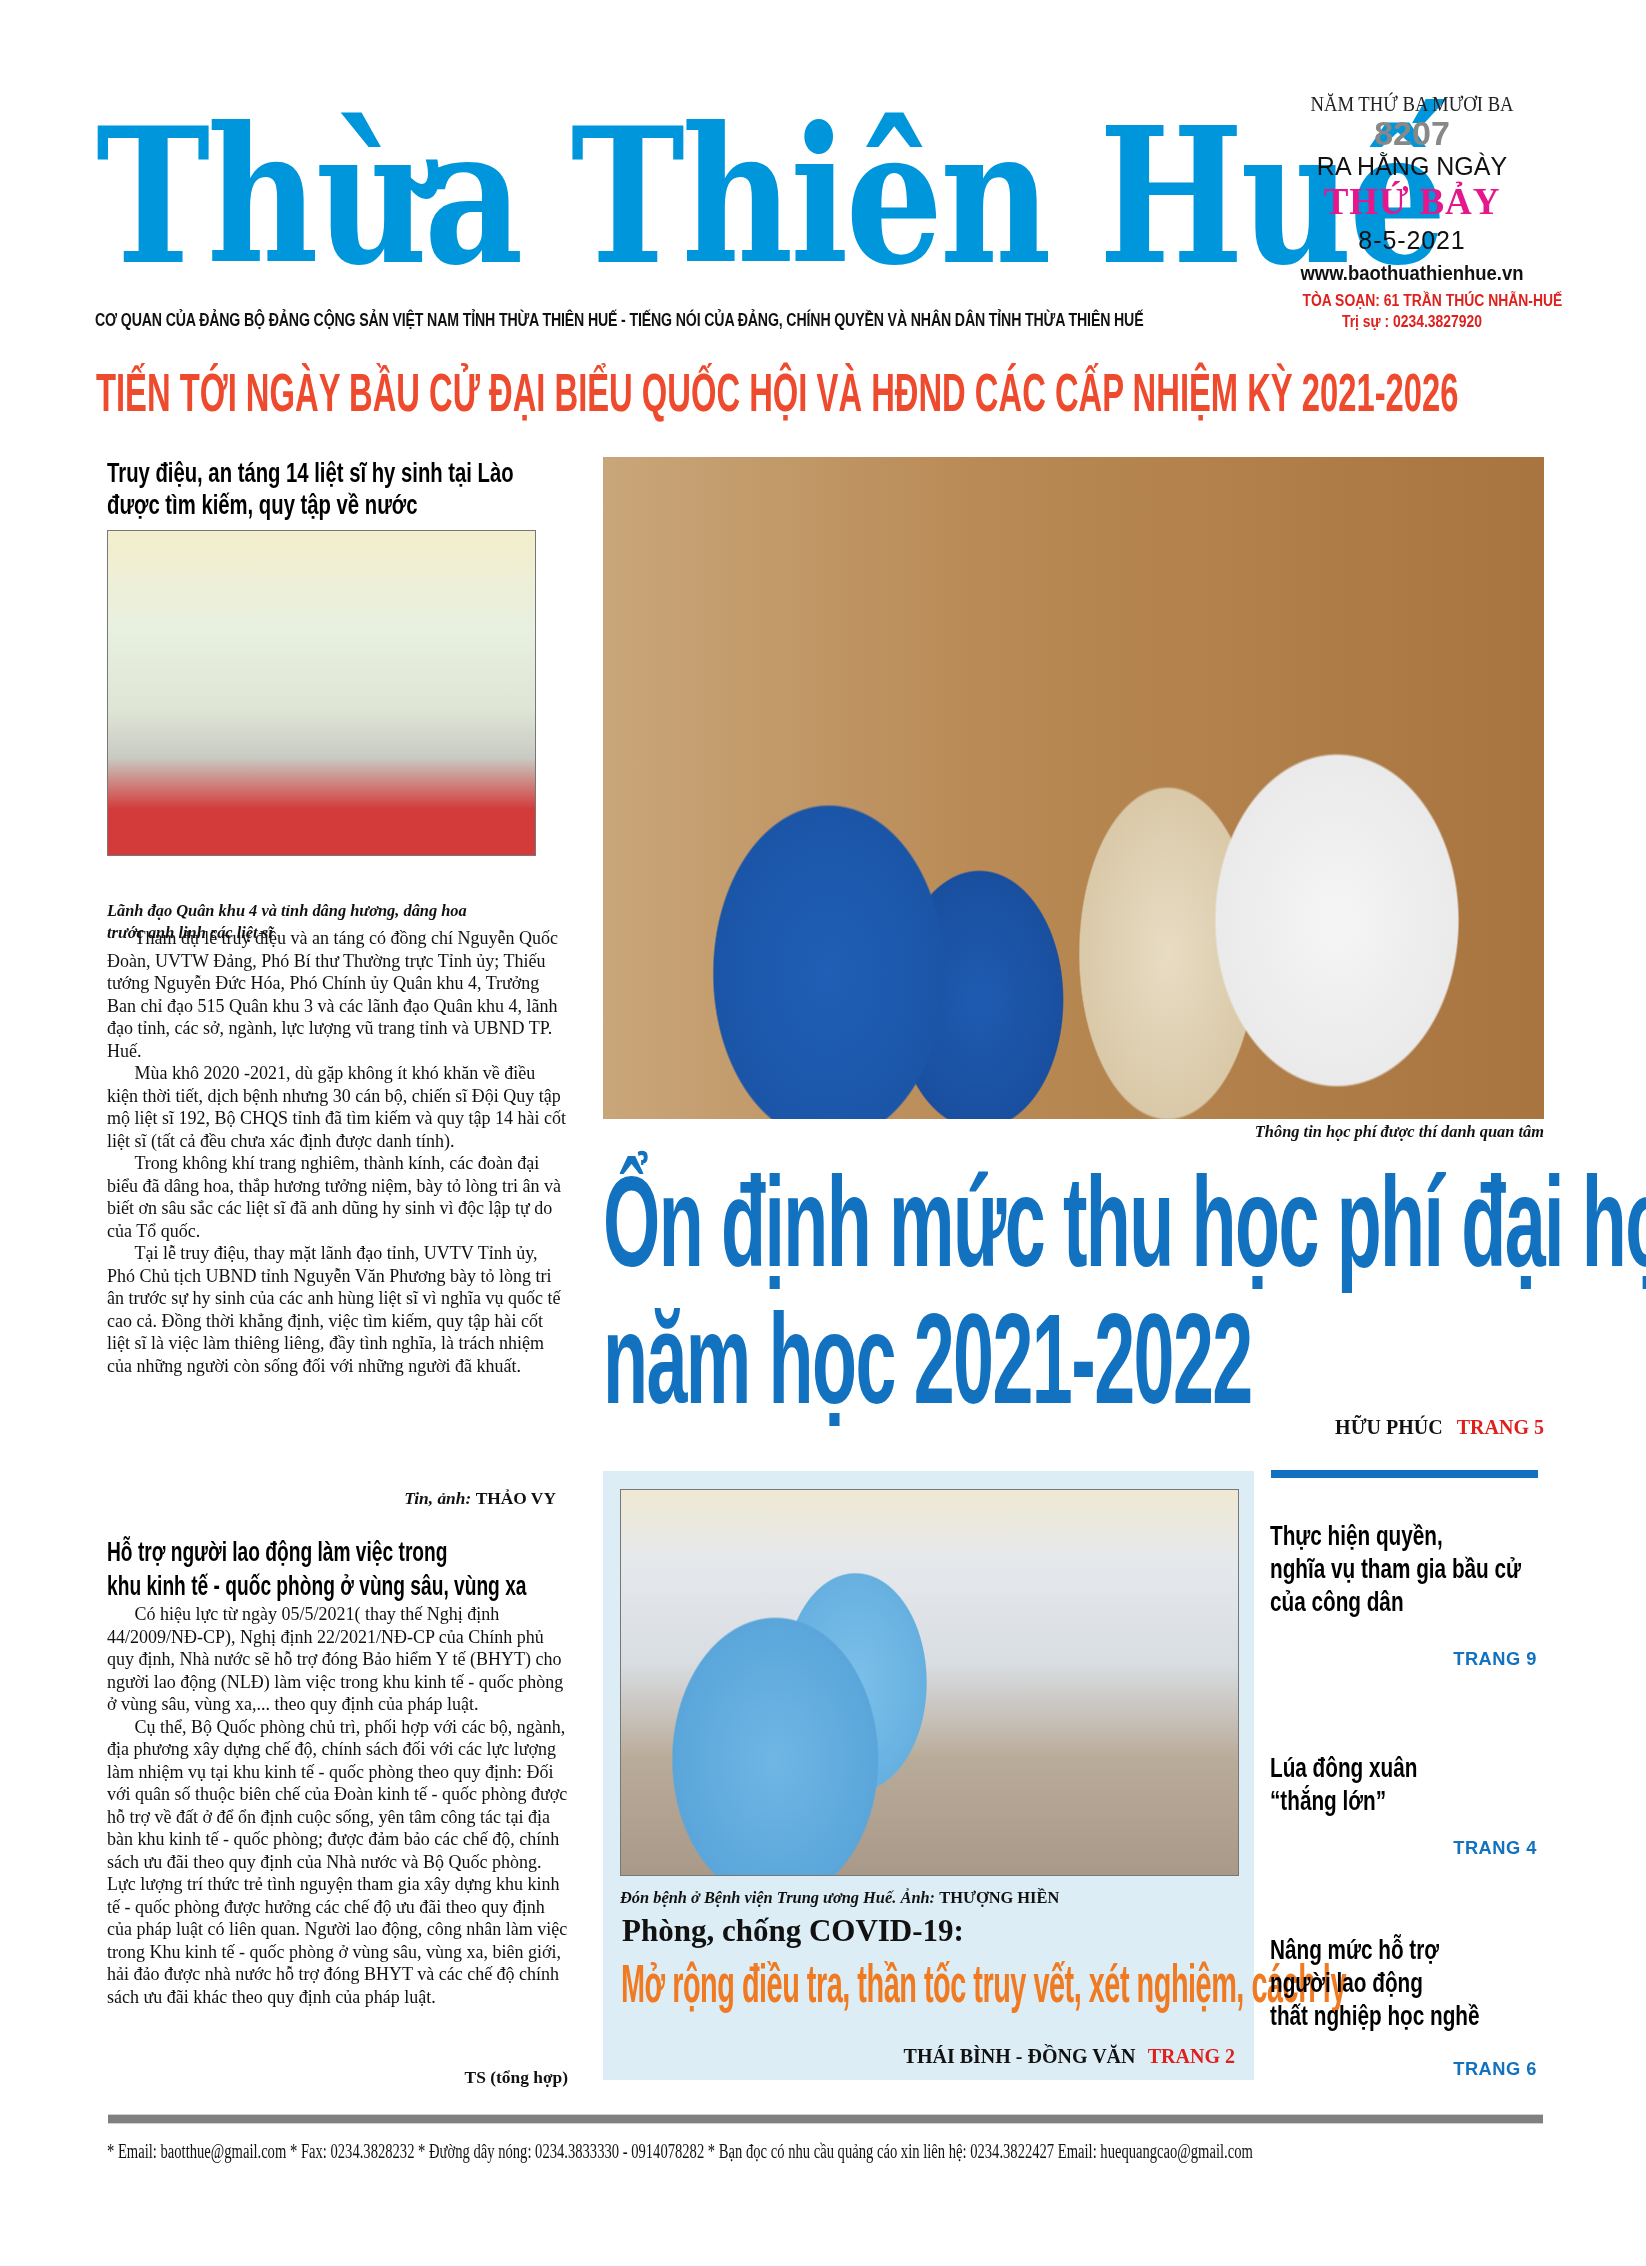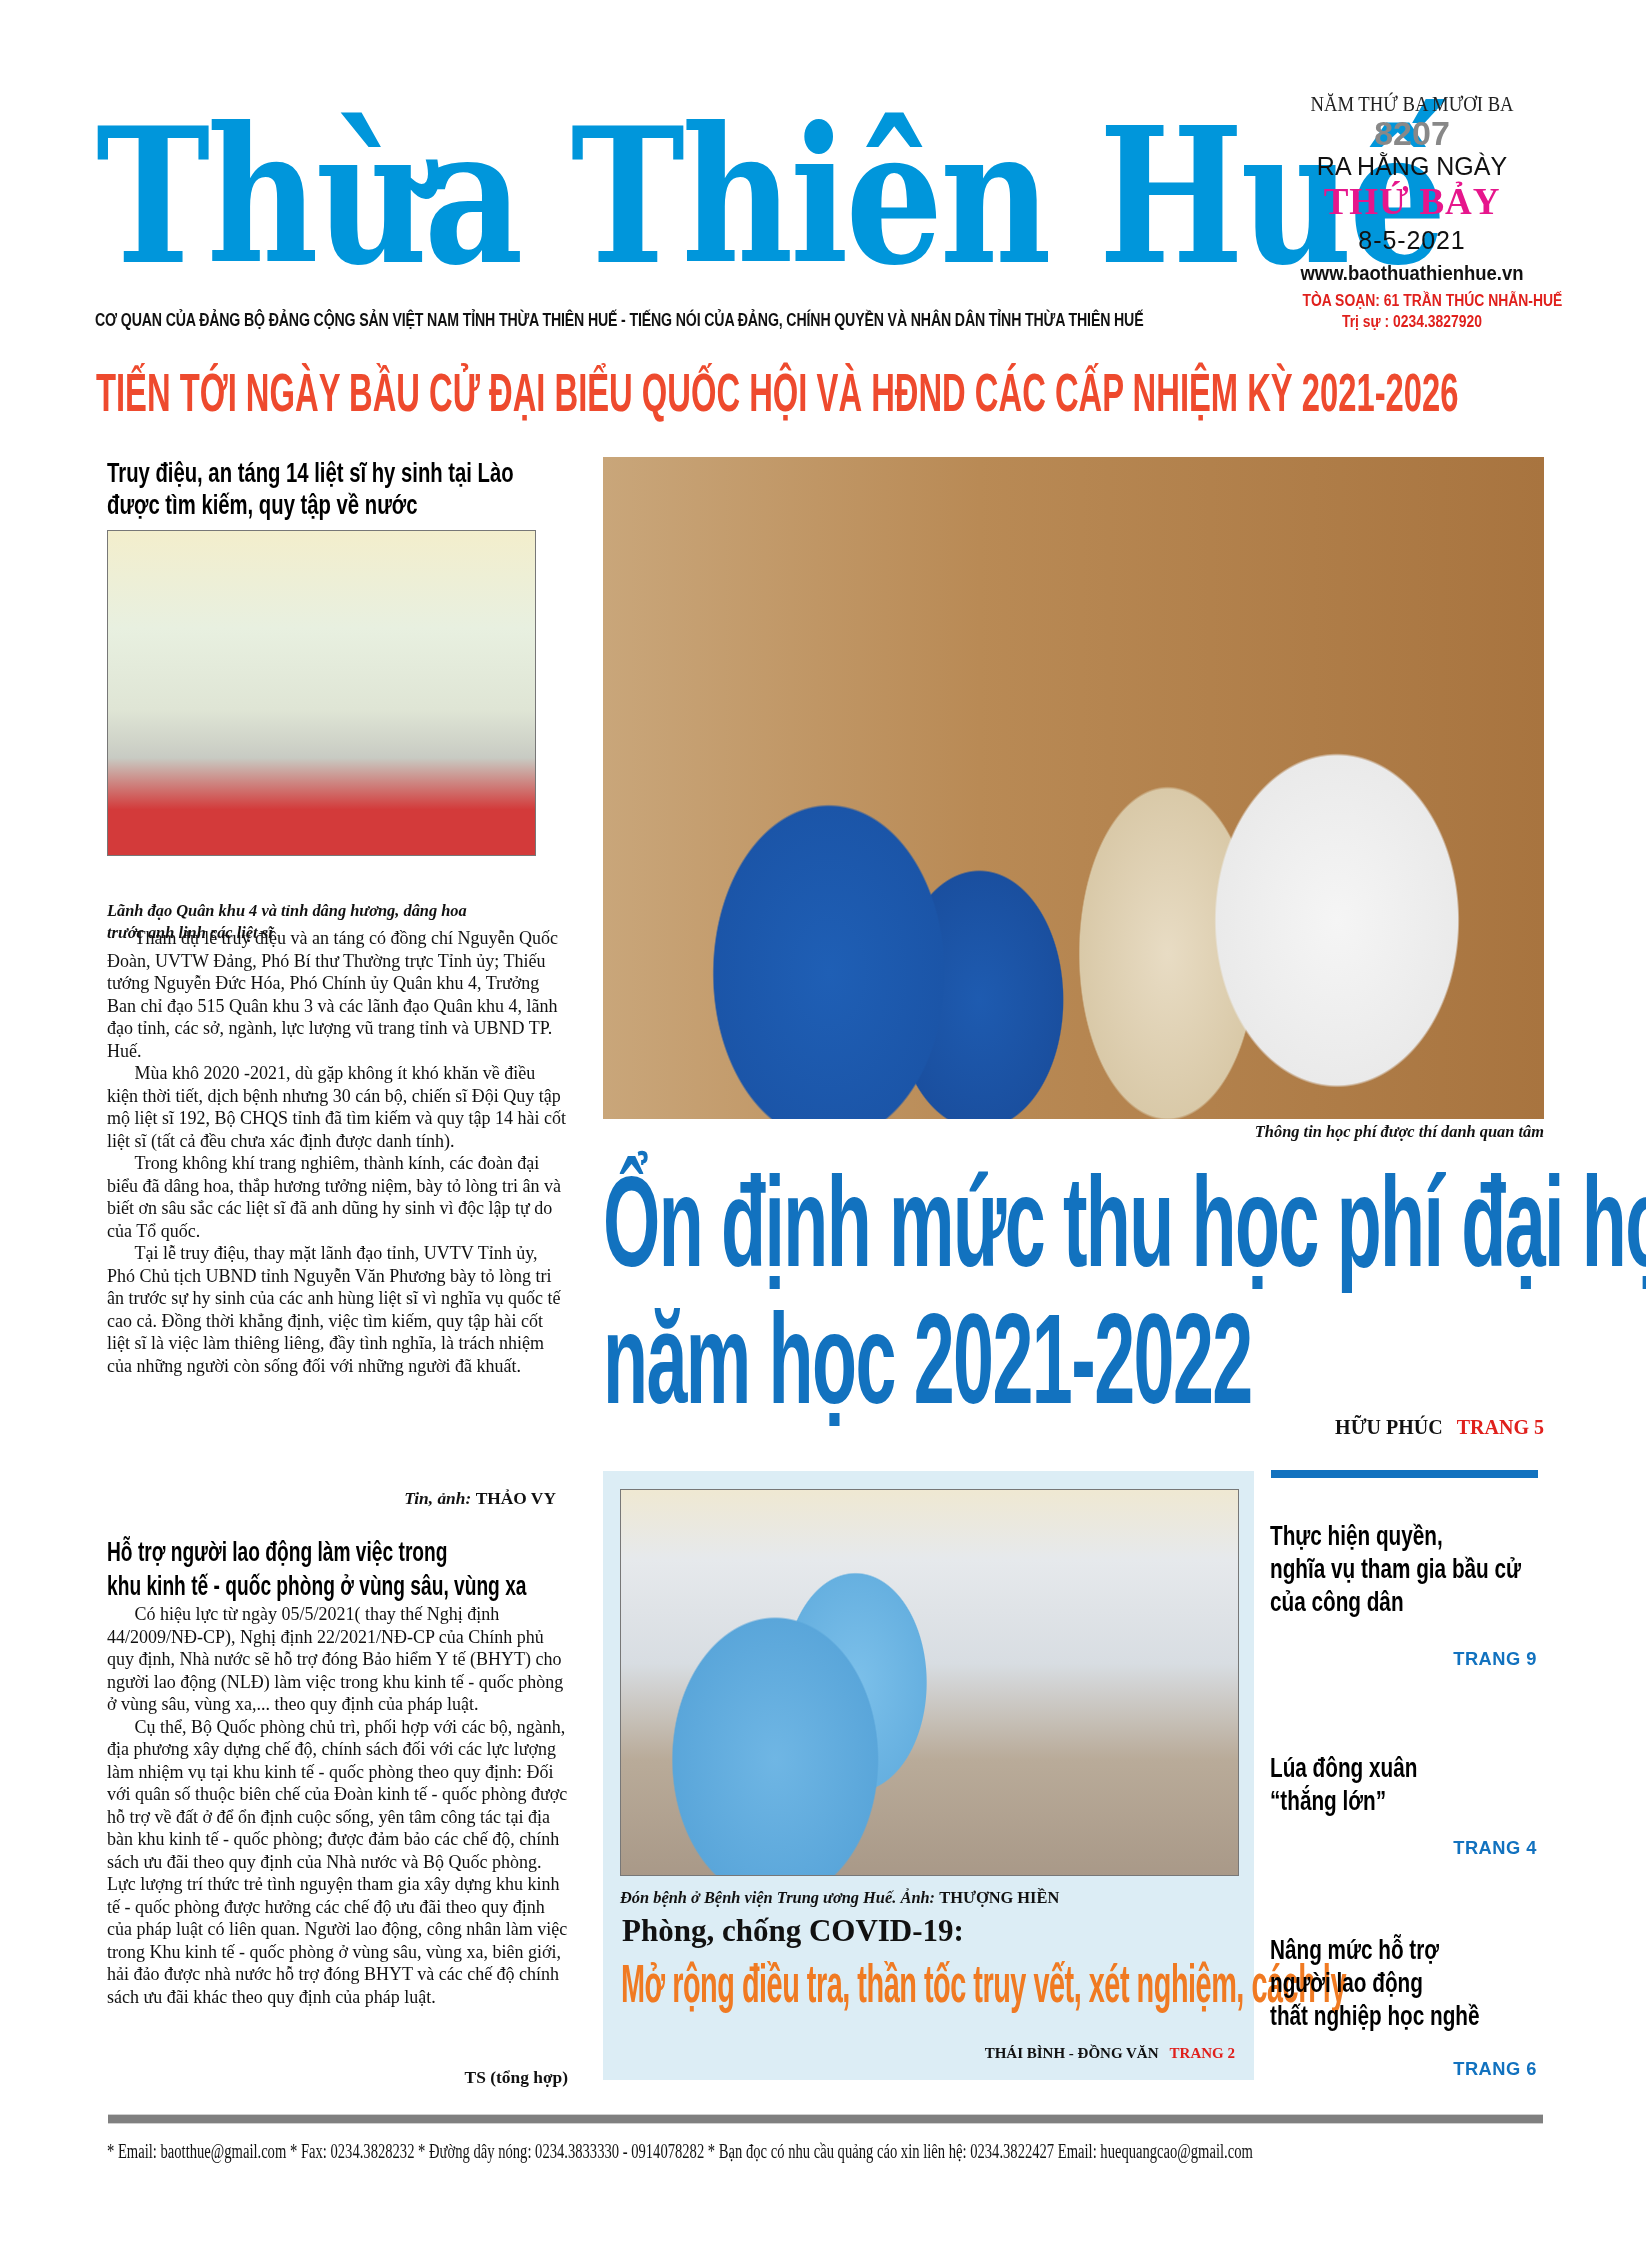--- a/index.html
+++ b/index.html
@@ -85,21 +85,21 @@
       radial-gradient(ellipse 146px 201px at 25% 70%, #6fb6e4 0%, #5aa6da 70%, transparent 71%),
       radial-gradient(ellipse 101px 155px at 38% 50%, #7cc0ea 0%, #66b0e0 70%, transparent 71%),
       linear-gradient(180deg, #efe8d2 0%, #e6e9ec 18%, #d8dde2 45%, #b9ab99 70%, #a99988 100%); }
   .cap3 { left: 620px; top: 1888px; width: 619px; font-family: "Liberation Serif", serif; font-size: 16.4px; color: #111; }
   .cap3 i { font-style: italic; font-weight: bold; }
   .cap3 b { font-weight: bold; }
   .covid-kicker { left: 622px; top: 1913px; font-family: "Liberation Serif", serif; font-weight: bold; font-size: 31px; color: #111; white-space: nowrap; }
   .covid-headline { left: 621px; top: 1952px; width: 1096px; white-space: nowrap;
     font-family: "Liberation Sans", sans-serif; font-weight: bold; font-size: 53px; line-height: 64px;
     color: #f07a22; transform: scaleX(0.545); transform-origin: left top; letter-spacing: -0.9px; }
-  .covid-byline { left: 822px; top: 2045px; width: 413px; text-align: right; font-family: "Liberation Serif", serif; font-weight: bold; font-size: 15px; white-space: nowrap; }
+  .covid-byline { left: 822px; top: 2045px; width: 413px; text-align: right; font-family: "Liberation Serif", serif; font-weight: bold; font-size: 20px; white-space: nowrap; }
   .covid-byline .page { color: #e0201c; margin-left: 7.3px; }
 
   
   .blue-rule { left: 1271px; top: 1470px; width: 267px; height: 8.2px; background: #1272bf; }
   .teaser { font-family: "Liberation Sans", sans-serif; font-weight: bold; color: #000; font-size: 28px; line-height: 33px; white-space: nowrap; transform: scaleX(0.74); transform-origin: left top; }
   .teaser-page { font-family: "Liberation Sans", sans-serif; font-weight: bold; color: #1272bf; font-size: 18.3px; text-align: right; letter-spacing: 0.5px; }
   .t1 { left: 1270px; top: 1519px; }
   .t1p { left: 1270px; top: 1648px; width: 267px; }
   .t2 { left: 1270px; top: 1751px; }
   .t2p { left: 1270px; top: 1837px; width: 267px; }

